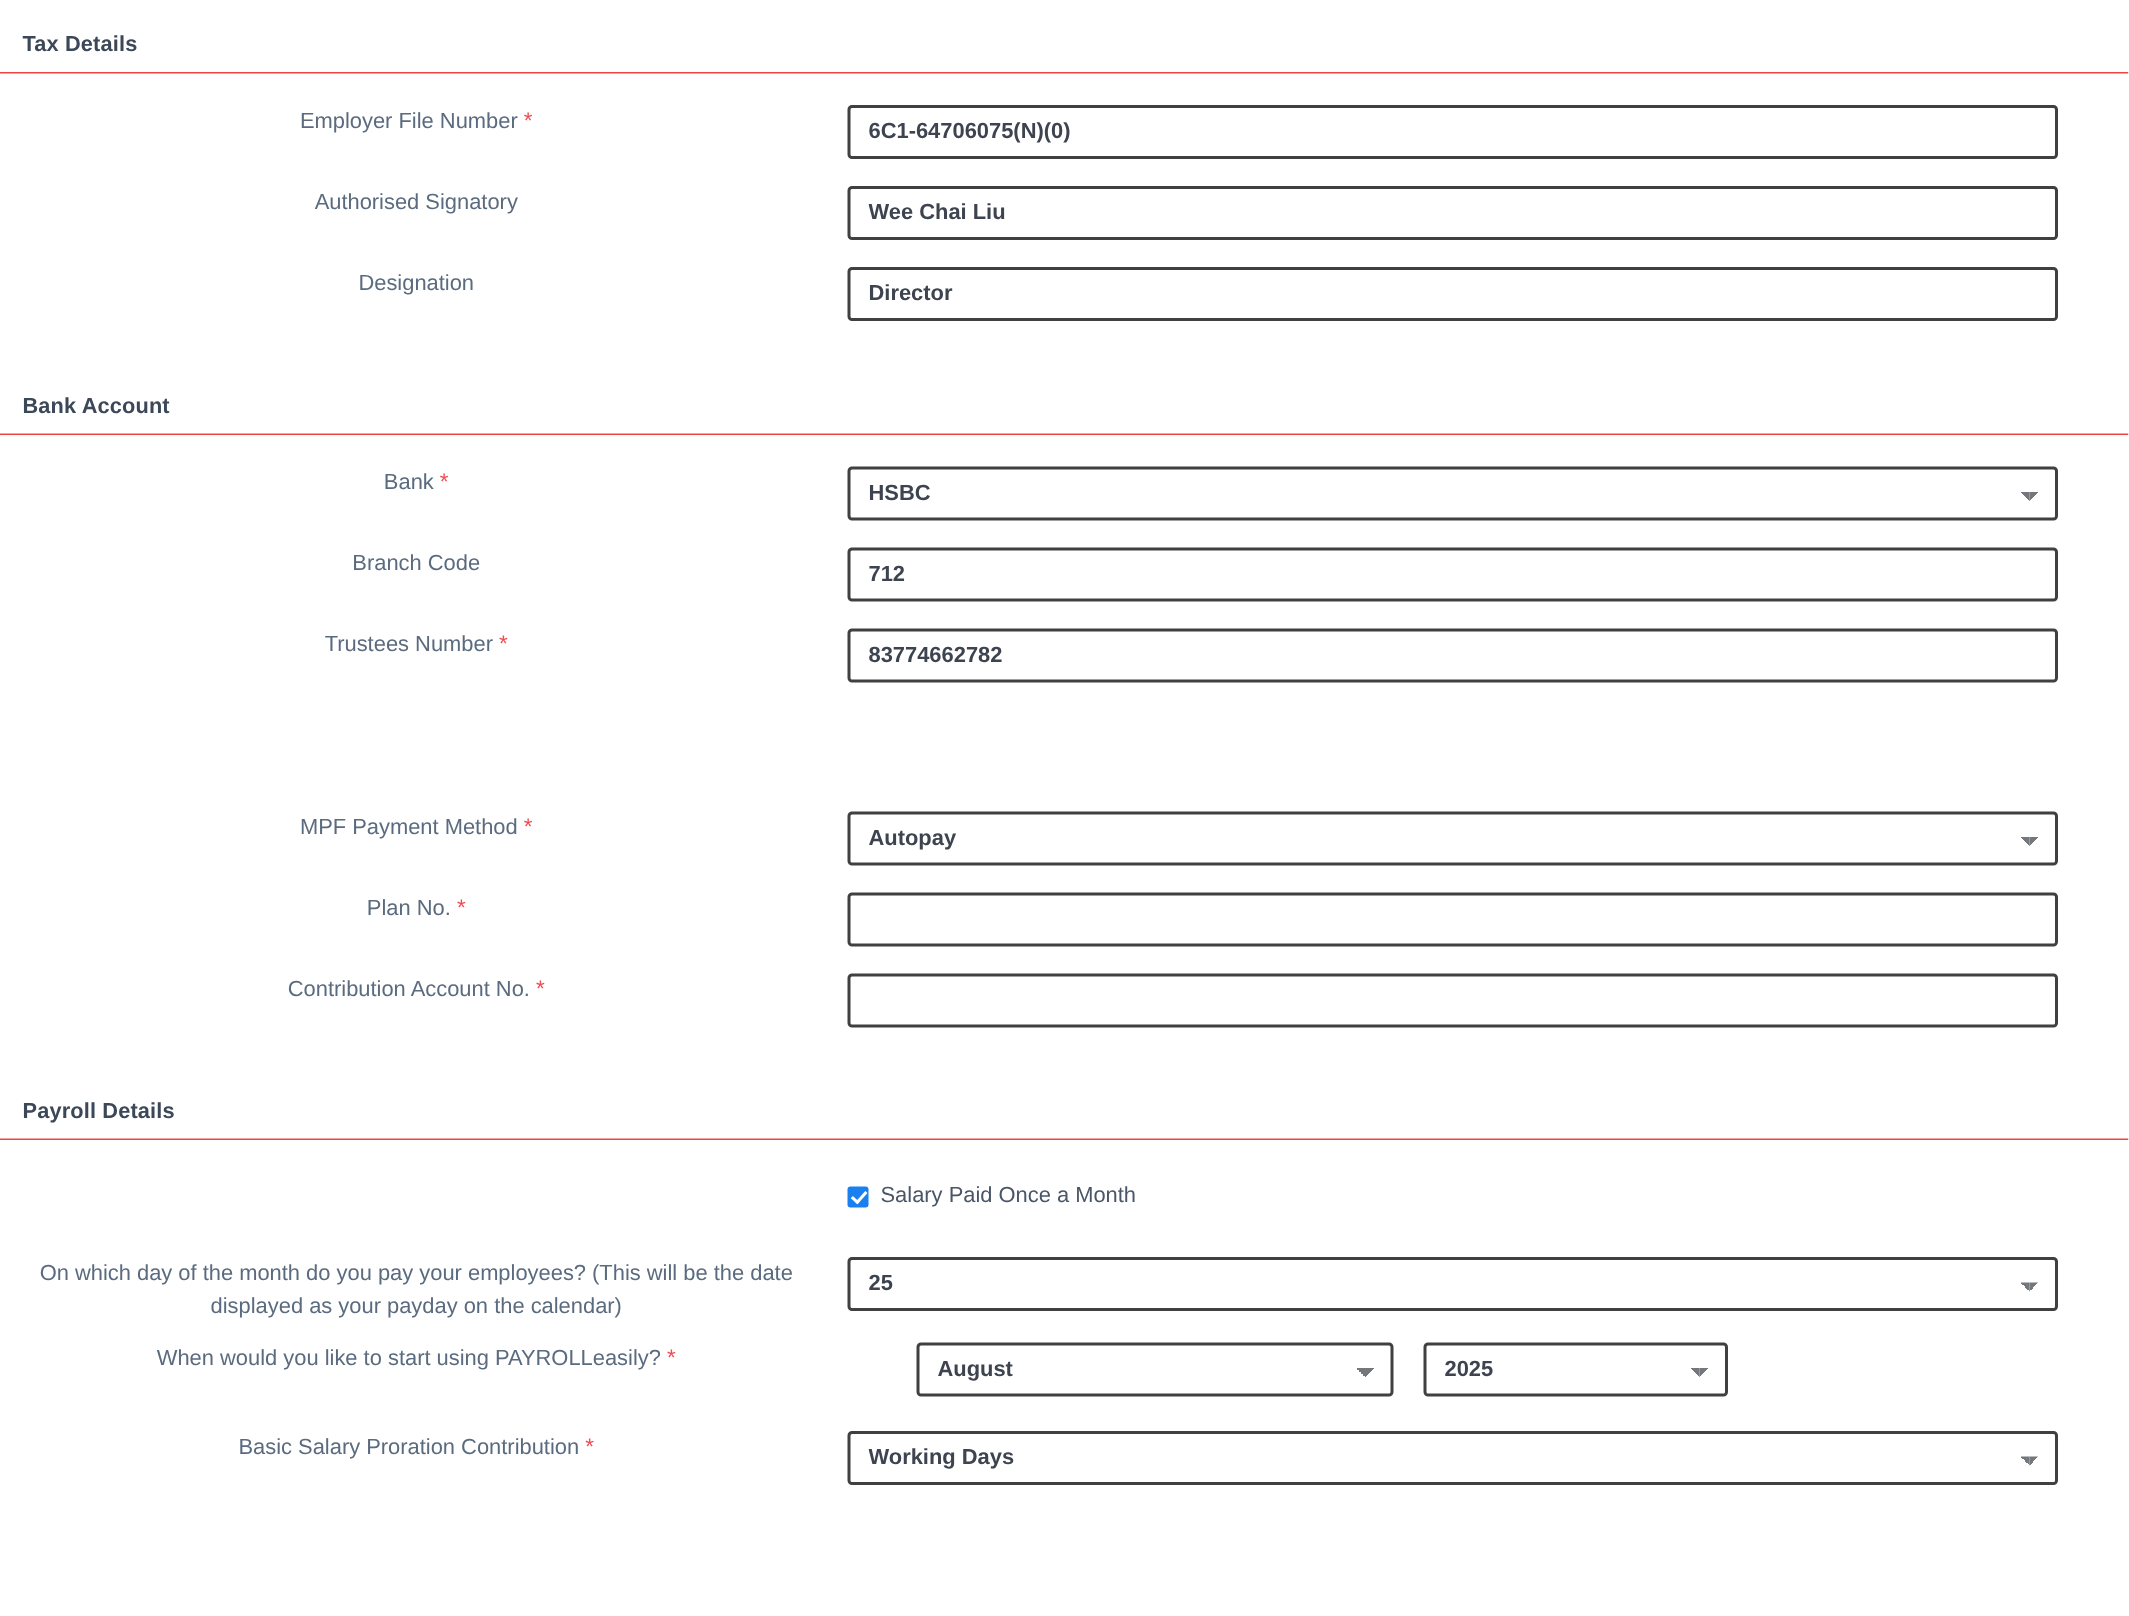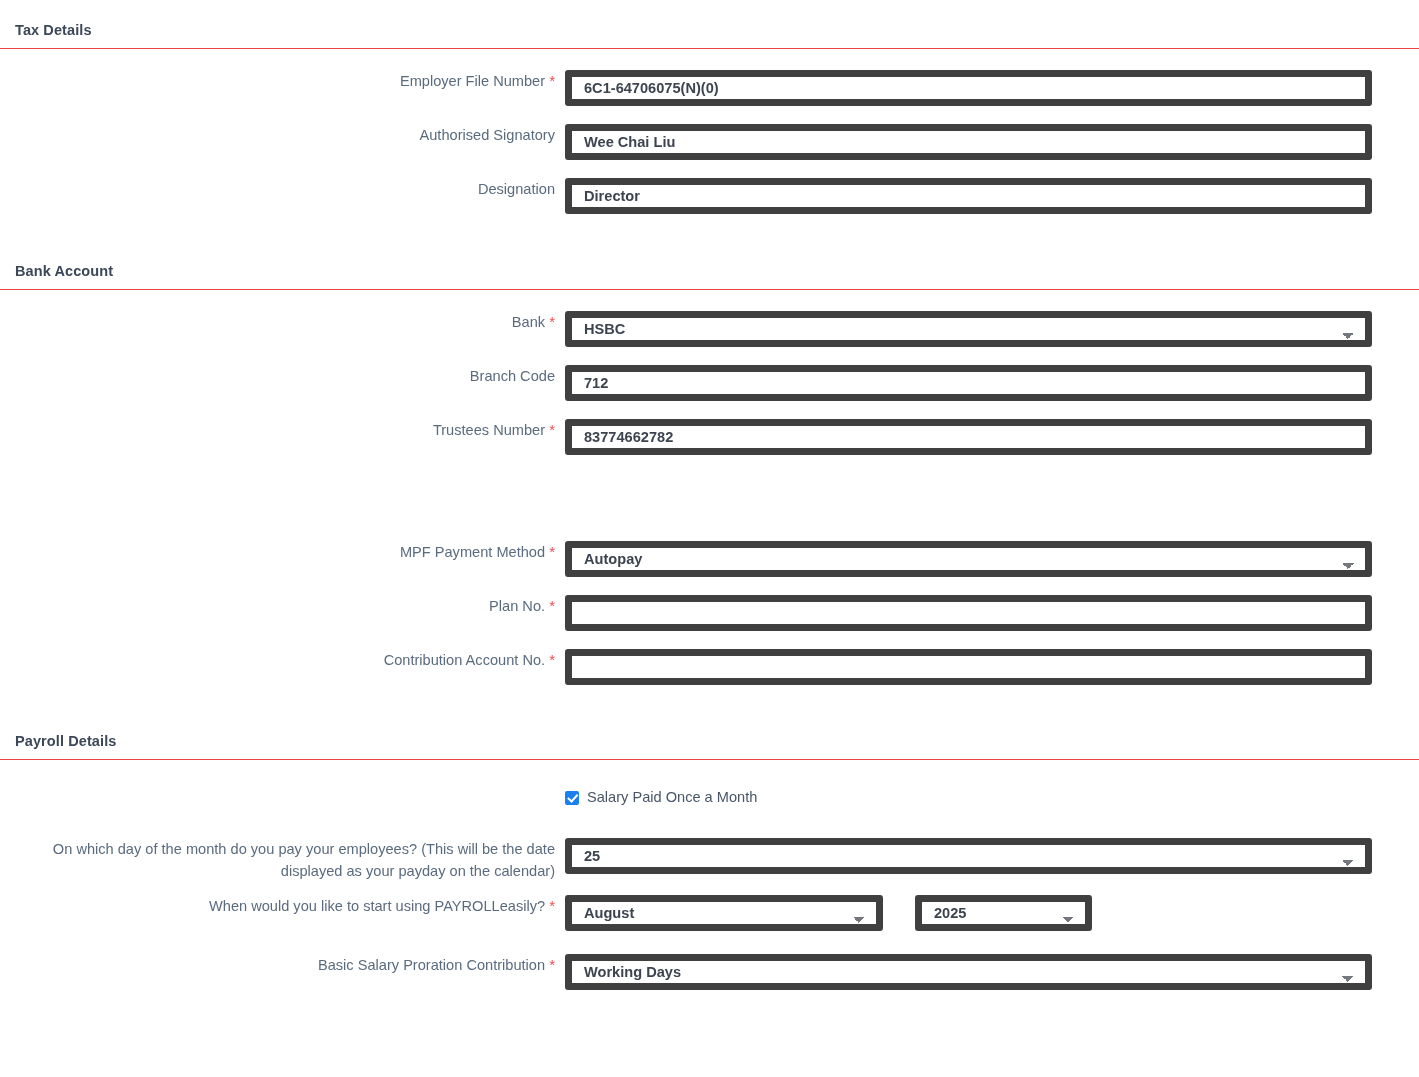--- a/index.html
+++ b/index.html
@@ -36,40 +36,40 @@
   
   .row {
     display: flex;
     align-items: flex-start;
     width: 100%;
     box-sizing: border-box;
   }
   .label-col {
     width: 565px;
     min-width: 565px;
-    text-align: right;
+    text-align: center;
     padding-right: 10px;
     box-sizing: border-box;
     font-size: 14.6px;
     color: #5b6b7f;
     line-height: 22px;
   }
   .field-col {
     flex: 1;
     padding-right: 47px;
     box-sizing: border-box;
   }
   .req { color: #ef4c52; font-size: 15px; }
 
   
   .ctl {
     width: 100%;
     height: 36px;
     box-sizing: border-box;
-    border: 7px solid #404040;
+    border: 2px solid #404040;
     border-radius: 3px;
     background: #ffffff;
     padding: 0 12px;
     font-family: "Liberation Sans", sans-serif;
     font-size: 14.6px;
     font-weight: bold;
     color: #3d4450;
     outline: none;
     display: block;
   }
@@ -115,23 +115,23 @@
     border: solid #ffffff;
     border-width: 0 2px 2px 0;
     transform: rotate(42deg);
   }
   .cb-label {
     font-size: 14.6px;
     color: #4a5668;
   }
 
   
-  .pair { display: flex; gap: 32px; }
+  .pair { display: flex; gap: 20px; margin-left: 46px; }
   .pair .m { width: 318px; }
-  .pair .y { width: 177px; }
+  .pair .y { width: 203px; }
 </style>
 </head>
 <body>
 
 <div class="page">
 
   <div class="section">
     <div class="section-head">Tax Details</div>
 
     <div style="height:21px"></div>

